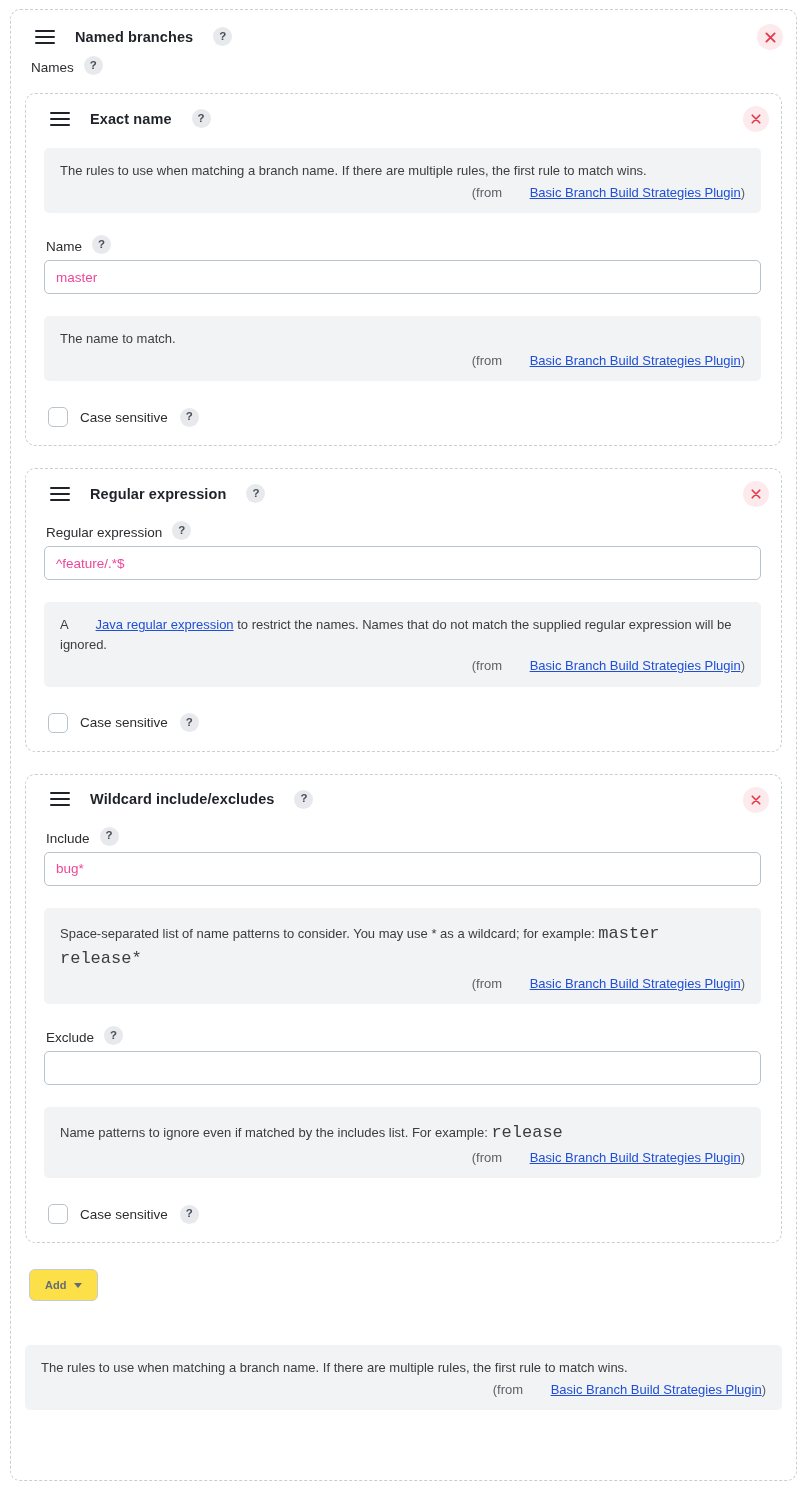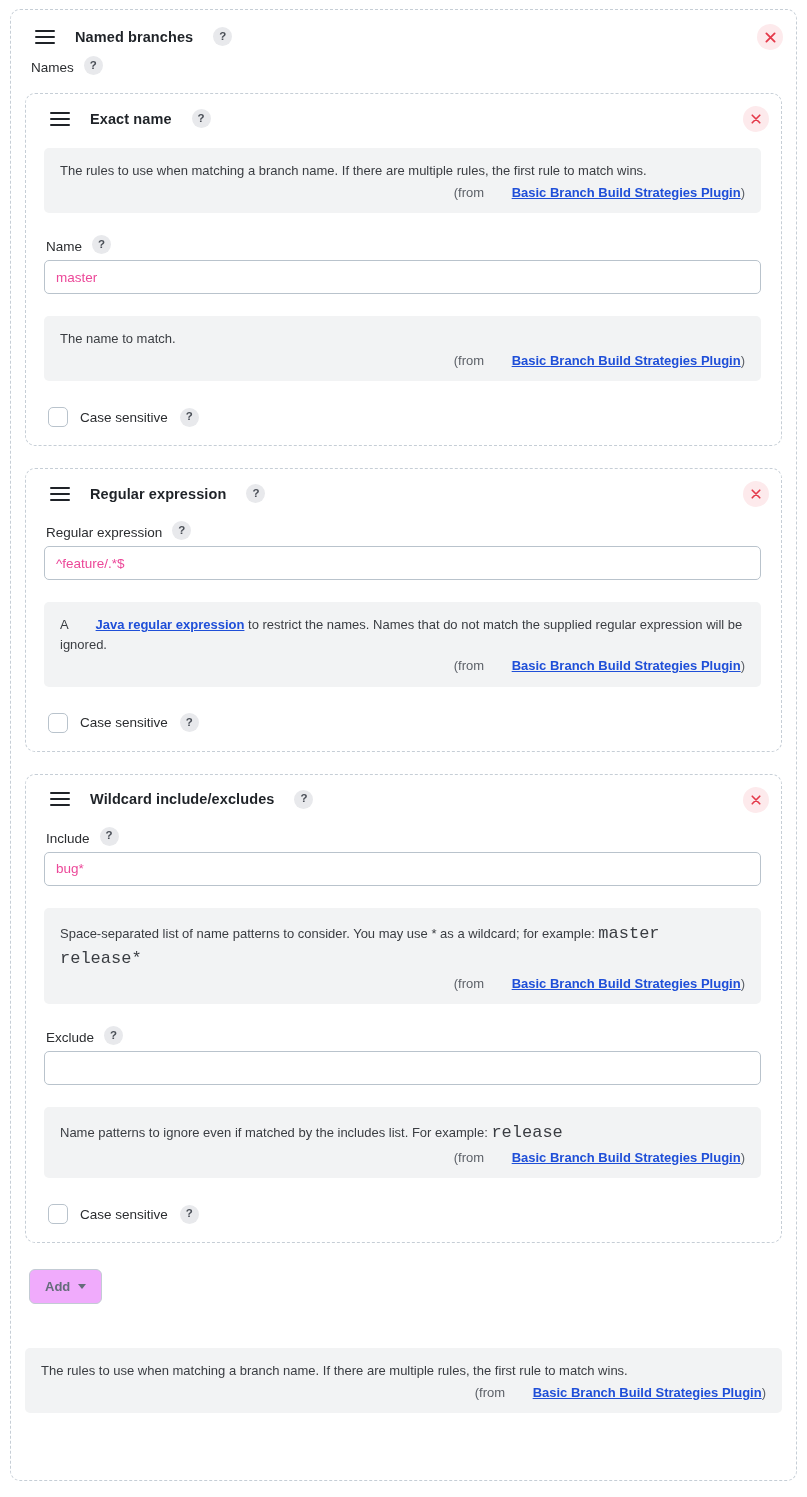--- a/index.html
+++ b/index.html
@@ -140,21 +140,21 @@
   }
   .help-panel .from-line {
     text-align: right;
     color: #5d6168;
     margin-top: 2px;
   }
   .help-panel a,
   .inline-link {
     color: #1f4fd8;
     text-decoration: underline;
-    font-weight: bold;
+    font-weight: normal;
     cursor: pointer;
     padding-left: 24px;
   }
   .mono {
     font-family: "Liberation Mono", monospace;
     font-size: 17px;
   }
 
   
   .checkbox-row {
@@ -186,26 +186,26 @@
   .gap-10 { height: 10px; }
   .gap-16 { height: 16px; }
   .gap-18 { height: 18px; }
   .gap-22 { height: 22px; }
 
   
   .add-btn {
     display: inline-flex;
     align-items: center;
     gap: 8px;
-    background: #f0abfc;
+    background: #fde047;
     border: 1px solid #c3cbd4;
     border-radius: 6px;
     padding: 9px 15px;
     font-family: "Liberation Sans", sans-serif;
-    font-size: 13px;
+    font-size: 11px;
     font-weight: bold;
     color: #646c7a;
     cursor: pointer;
   }
   .caret {
     width: 0; height: 0;
     border-left: 4.5px solid transparent;
     border-right: 4.5px solid transparent;
     border-top: 5.5px solid #646c7a;
   }

